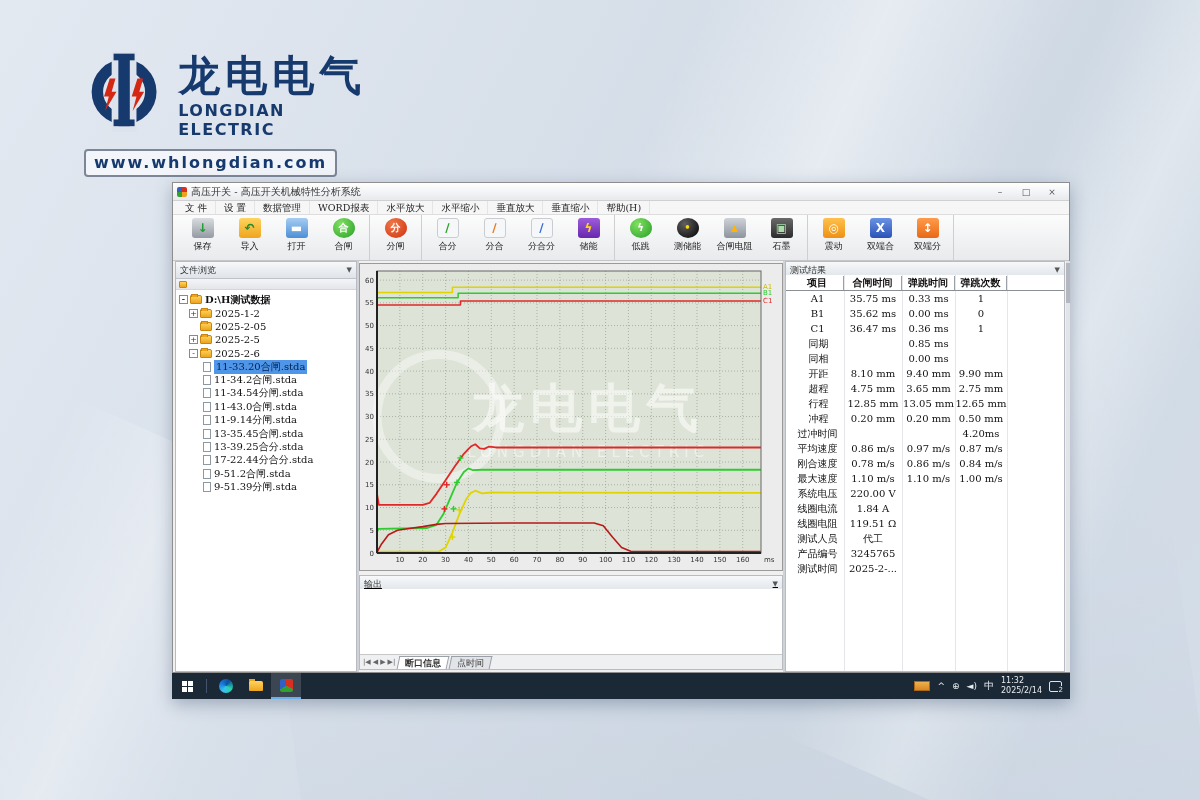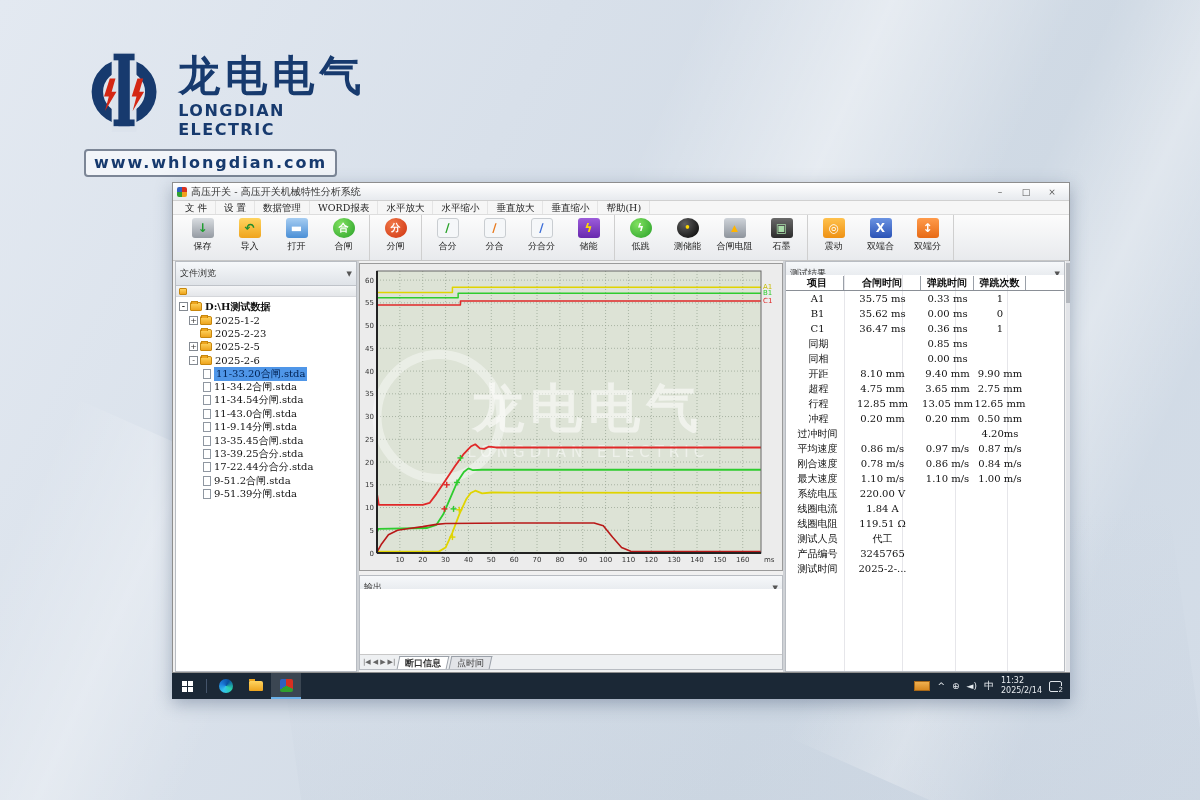--- a/index.html
+++ b/index.html
@@ -69,21 +69,21 @@
   .i-co,.i-oc,.i-coc { background:#f5f7f9; border:1px solid #c9cdd1; }
   .i-co  { color:#2aa32a; } .i-oc { color:#e87a1e; } .i-coc { color:#3a6cd8; }
   .i-energy { background:linear-gradient(#9c5cda,#6828ae); color:#ffd900; }
   .i-measure-energy { background:radial-gradient(circle at 35% 30%,#606060,#000); border-radius:50%; color:#ffd900; font-size:10px; }
   .i-resistance { background:linear-gradient(#ced3d9,#8e949c); color:#ffb400; font-size:9px; }
   .i-graphite { background:linear-gradient(#6a6a6a,#2b2b2b); color:#a8dca8; }
   .i-vibration { background:linear-gradient(#ffc14c,#ee9114); color:#fff; }
   .i-both-close { background:linear-gradient(#6b93e2,#2a52b6); color:#fff; }
   .i-both-open { background:linear-gradient(#ff9b4b,#e76a16); color:#fff; }
 
-  .panel-header { height:24px; background:linear-gradient(#f6f8fa,#dfe3e8); border-bottom:1px solid #bfc3c9;
+  .panel-header { height:17px; background:linear-gradient(#f6f8fa,#dfe3e8); border-bottom:1px solid #bfc3c9;
     display:flex; align-items:center; padding:0 4px; font-size:9px; color:#333;
     font-family:"DejaVu Serif","Liberation Serif",serif; }
   .panel-header .arrow { margin-left:auto; font-size:7px; color:#555; }
 
   .left-panel { position:absolute; left:2px; top:78px; width:182px; height:411px;
     background:#fff; border:1px solid #b8bcc2; }
   .tree-toolbar { height:11px; background:linear-gradient(#f4f5f7,#e4e6ea); border-bottom:1px solid #d4d6da;
     display:flex; align-items:center; padding:0 3px; }
   .tree-toolbar .mini { width:8px; height:7px; background:linear-gradient(#ffd45f,#eda41e);
     border:1px solid #c8870c; border-radius:1px; }
@@ -126,21 +126,21 @@
     background-image:linear-gradient(#e6e6ea,#e6e6ea),linear-gradient(#e6e6ea,#e6e6ea),
       linear-gradient(#e6e6ea,#e6e6ea),linear-gradient(#e6e6ea,#e6e6ea);
     background-repeat:no-repeat; background-size:1px 100%;
     background-position:58px 0,116px 0,169px 0,221px 0;
     font-family:"DejaVu Serif","Liberation Serif",serif; }
   .r-row { display:flex; height:15px; align-items:center; font-size:10px; color:#111; }
   .r-row.head { height:16px; border-bottom:1px solid #8a8f96; font-weight:bold; }
   .r-cell { text-align:center; overflow:hidden; white-space:nowrap; }
   .r-c0 { width:58px; text-align:center; padding-left:5px; }
   .r-c0.ind { padding-left:7px; }
-  .r-c1 { width:77px; } .r-c2 { width:53px; } .r-c3 { width:52px; } .r-c4 { flex:1; }
+  .r-c1 { width:58px; } .r-c2 { width:53px; } .r-c3 { width:52px; } .r-c4 { flex:1; }
   .head .r-cell { border-right:1px solid #9aa0a8; }
   .head .r-c4 { border-right:none; }
 
   .vscroll { position:absolute; left:893px; top:78px; width:4px; height:411px; background:#e2e4e8; }
   .vscroll .thumb { position:absolute; top:2px; left:0; width:4px; height:40px; background:#b4b8be; }
 
   
   .taskbar { position:absolute; left:0; top:491px; width:898px; height:26px; background:#1b2836;
     display:flex; align-items:center; color:#e8ecf0; }
   .tb-cell { height:26px; display:flex; align-items:center; justify-content:center; width:30px; }
@@ -307,21 +307,21 @@
               <span class="lbl">D:\H测试数据</span>
             </div>
             <div class="tree-row folder-row">
               <span class="exp">+</span>
               <span class="folder"></span>
               <span class="lbl">2025-1-2</span>
             </div>
             <div class="tree-row folder-row">
               <span class="exp none">+</span>
               <span class="folder"></span>
-              <span class="lbl">2025-2-23</span>
+              <span class="lbl">2025-2-05</span>
             </div>
             <div class="tree-row folder-row">
               <span class="exp">+</span>
               <span class="folder"></span>
               <span class="lbl">2025-2-5</span>
             </div>
             <div class="tree-row folder-row">
               <span class="exp">-</span>
               <span class="folder"></span>
               <span class="lbl">2025-2-6</span>

